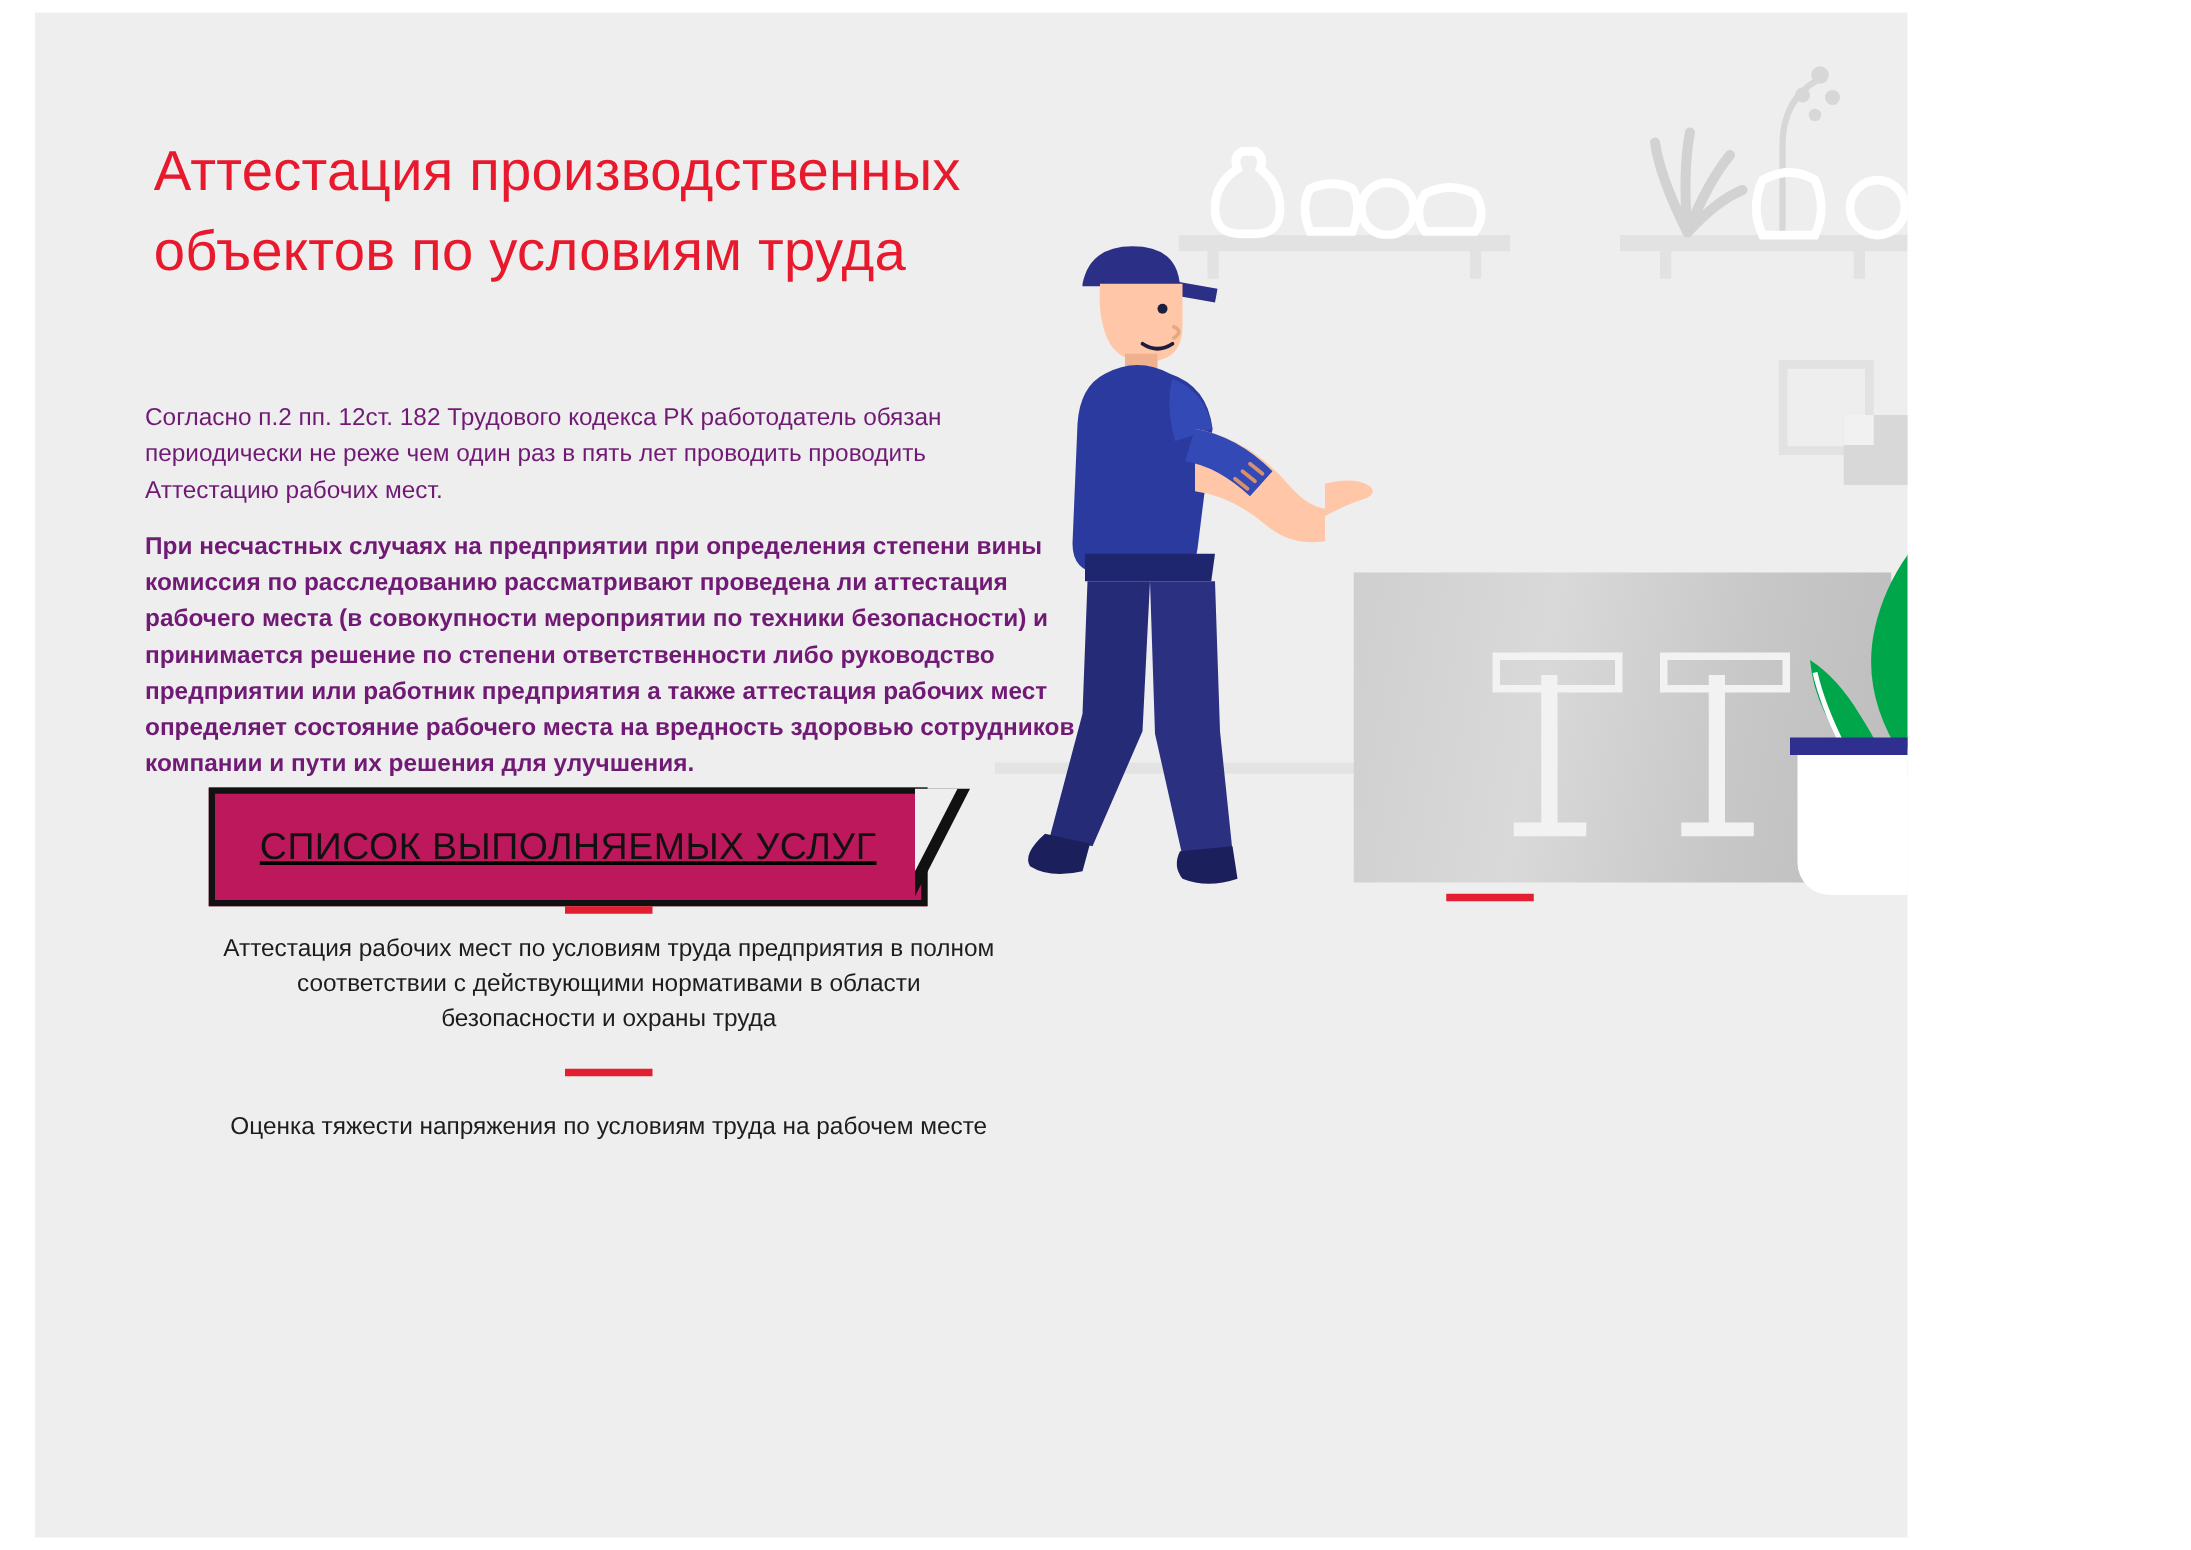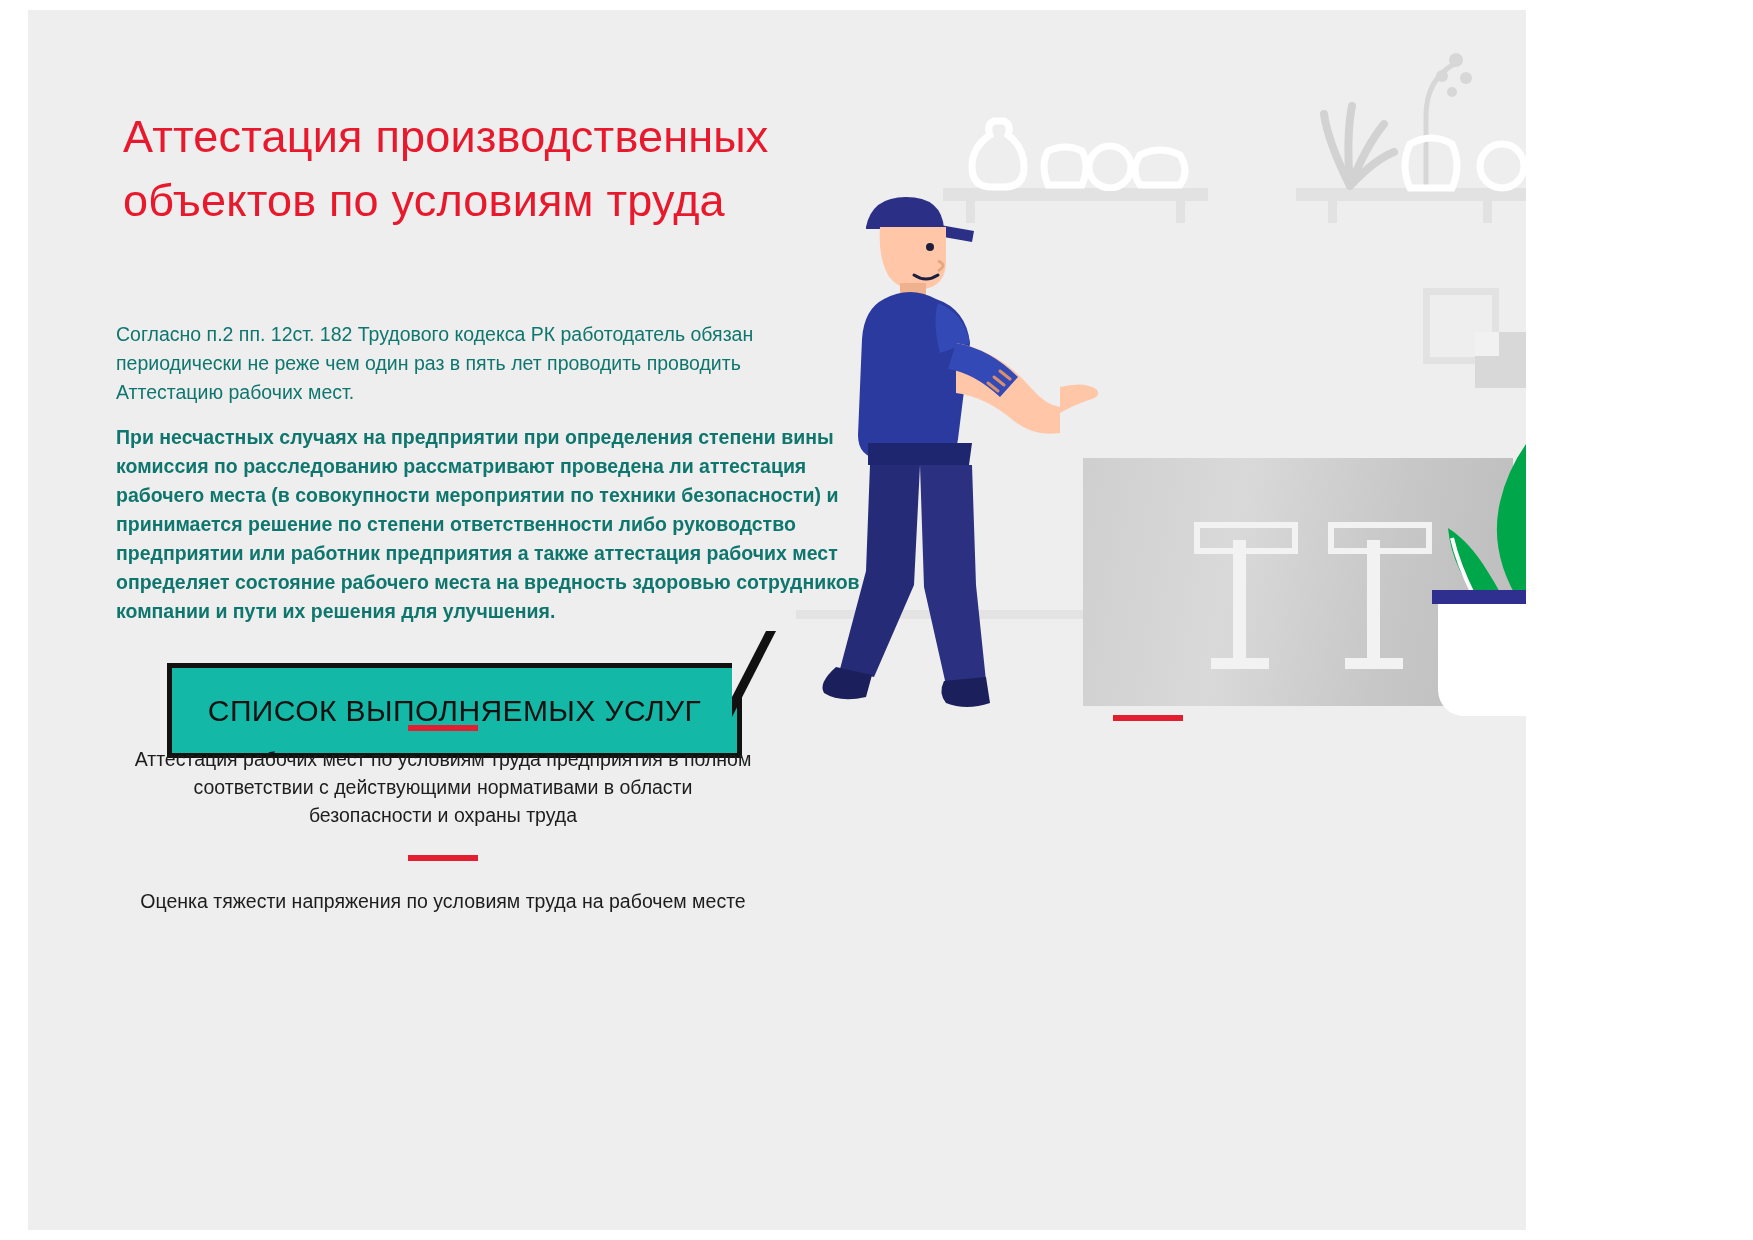--- a/index.html
+++ b/index.html
@@ -48,46 +48,46 @@
        border-radius:0 0 26px 26px;}
   .pot-rim{left:1404px;top:580px;width:132px;height:14px;background:#2f2f8f;}
 
   
   .title{
     position:absolute;left:95px;top:95px;width:820px;
     color:#e8192c;font-size:45px;line-height:64px;font-weight:400;
     letter-spacing:.2px;
   }
   .para{
-    position:absolute;color:#0f766e;font-size:19.5px;line-height:29px;
+    position:absolute;color:#701a75;font-size:19.5px;line-height:29px;
     font-weight:400;
   }
   #para1{left:88px;top:310px;width:700px;}
   #para2{left:88px;top:413px;width:760px;font-weight:bold;}
 
   
   .banner{
-    position:absolute;left:139px;top:653px;width:565px;height:85px;
-    border:5px solid #111111;background:#14b8a6;
-    display:flex;align-items:center;justify-content:center;
+    position:absolute;left:139px;top:620px;width:565px;height:85px;
+    border:5px solid #111111;background:#be185d;
+    display:flex;align-items:center;justify-content:center;text-decoration:underline;
   }
   .banner span{font-size:30px;color:#111111;letter-spacing:.4px;}
   .banner-tail{
     position:absolute;left:704px;top:621px;width:0;height:0;
     border-left:44px solid #111111;
     border-bottom:86px solid transparent;
   }
   .banner-tail-in{
     position:absolute;left:704px;top:621px;width:0;height:0;
     border-left:34px solid #eeeeee;
     border-bottom:66px solid transparent;
   }
 
   
-  .col{position:absolute;width:620px;}
+  .col{position:absolute;width:620px;margin-left:44px;}
   #colL{left:105px;top:715px;}
   #colR{left:810px;top:705px;}
   .svc{margin-bottom:26px;text-align:center;}
   .rule{width:70px;height:6px;background:#e31e30;margin:0 auto 14px auto;}
   .svc p{margin:0;font-size:19.5px;line-height:28px;color:#1d1d1d;}
 
   
   #worker{position:absolute;left:760px;top:165px;width:330px;height:540px;}
 </style>
 </head>

